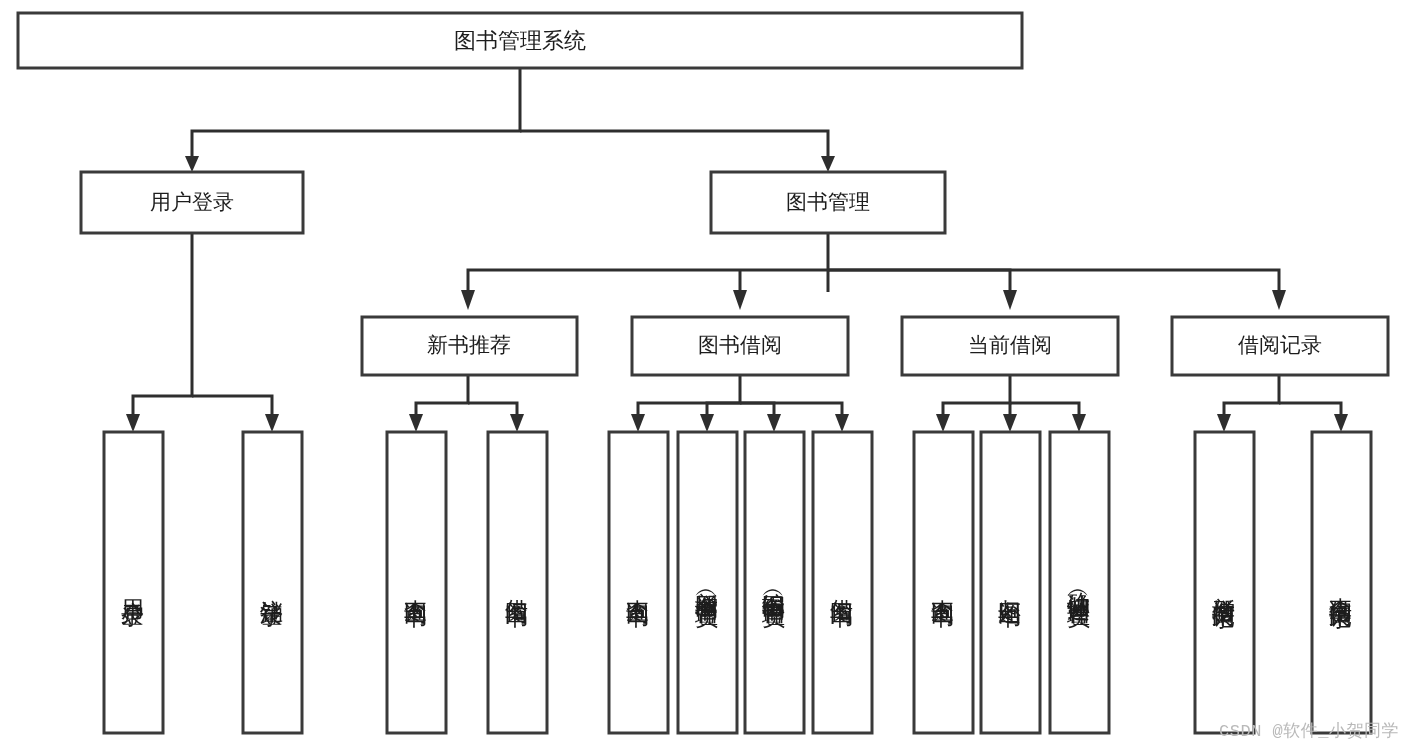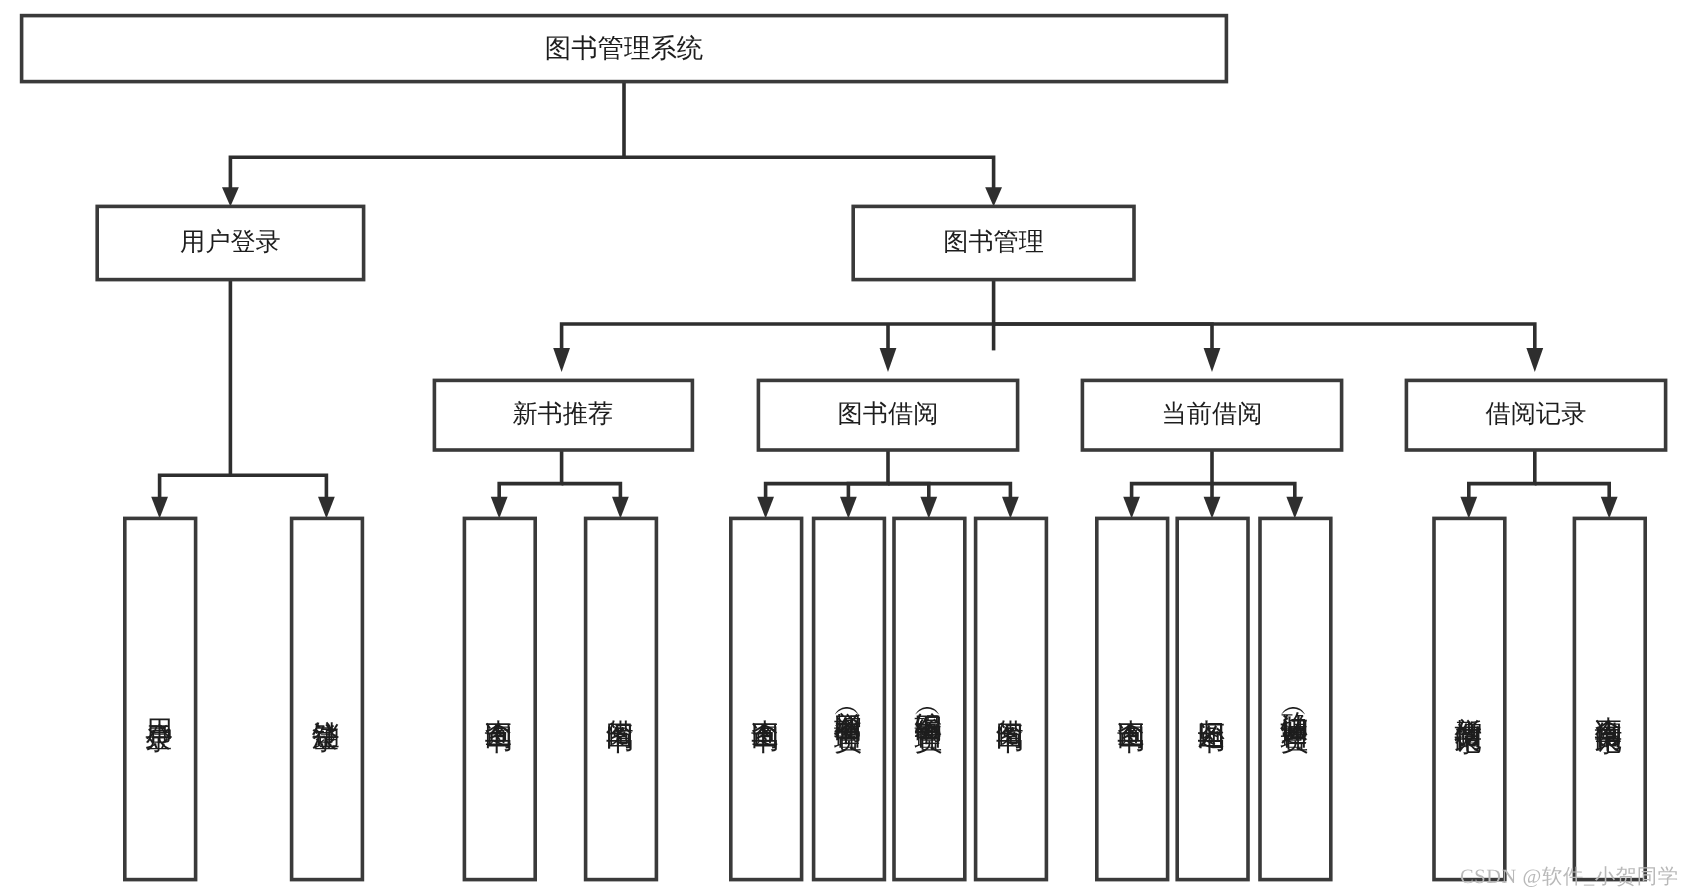--- a/index.html
+++ b/index.html
@@ -50,21 +50,21 @@
     fill: none;
   }
   .arrow-head {
     fill: #2e2e2e;
     stroke: none;
   }
   .watermark {
     position: absolute;
     right: 6px;
     bottom: 5px;
-    font-family: Liberation Serif, serif;
+    font-family: Liberation Mono, monospace;
     font-size: 17px;
     color: #b9b9b9;
     white-space: nowrap;
     letter-spacing: 0.5px;
     pointer-events: none;
   }
 </style>
 </head>
 <body>
 

